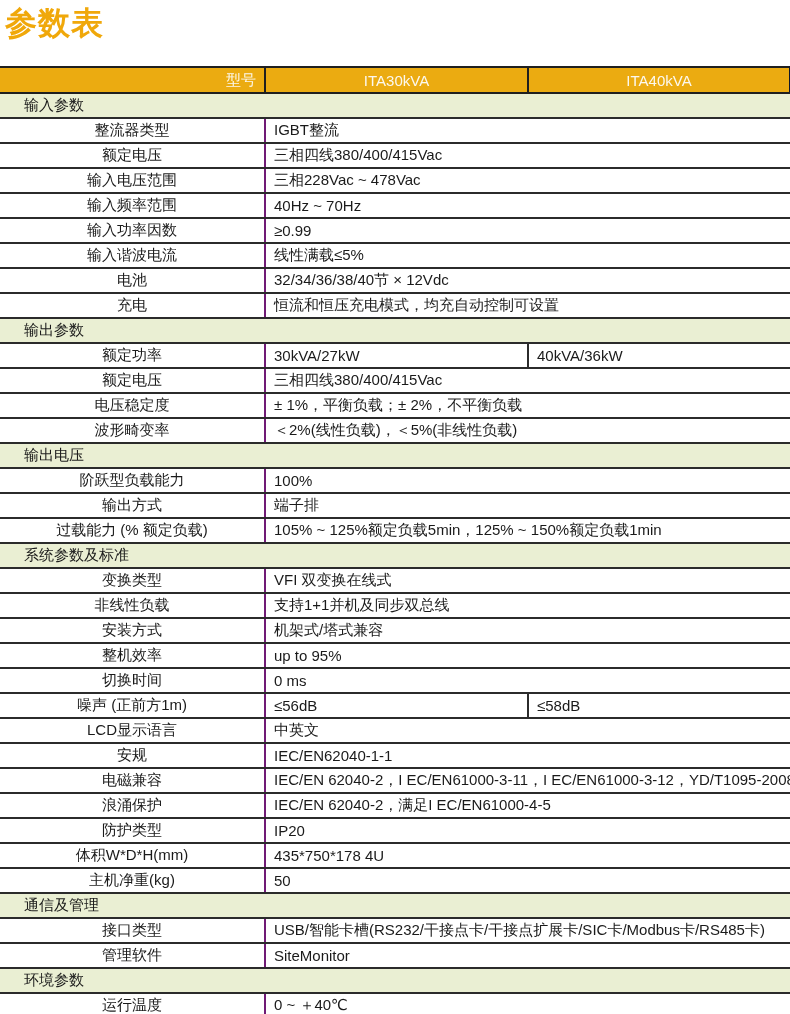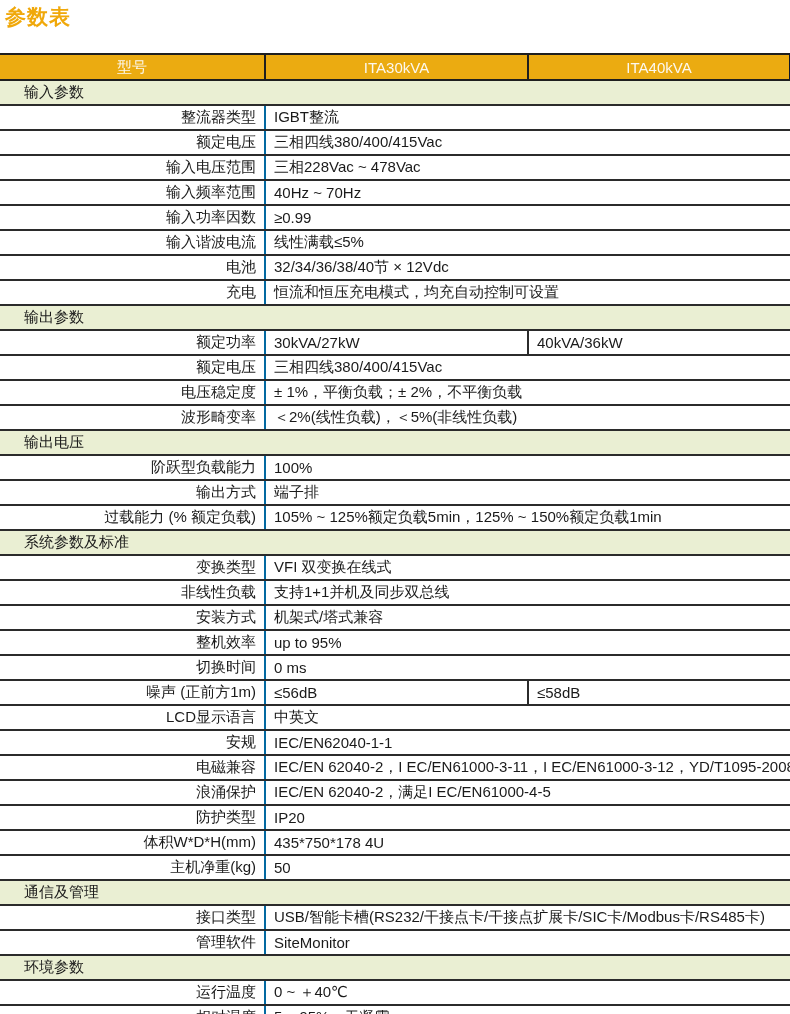--- a/index.html
+++ b/index.html
@@ -12,21 +12,21 @@
   }
   .page {
     width: 790px;
     height: 1014px;
     background: #ffffff;
     overflow: hidden;
     box-sizing: border-box;
   }
   .page-title {
     color: #F0A80A;
-    font-size: 21px;
+    font-size: 32px;
     font-weight: bold;
     margin: 4px 0 0 5px;
     letter-spacing: 1px;
     line-height: 1.2;
   }
   table.spec-table {
     border-collapse: collapse;
     table-layout: fixed;
     width: 790px;
     margin-top: 24px;
@@ -43,21 +43,21 @@
     font-weight: normal;
     height: 24px;
     padding: 0 8px;
     border-top: 2px solid #1f1f1f;
     border-bottom: 2px solid #1f1f1f;
     vertical-align: middle;
     overflow: hidden;
     white-space: nowrap;
   }
   thead th.first {
-    text-align: center;
+    text-align: right;
   }
   thead th.model {
     text-align: center;
     border-left: 2px solid #1f1f1f;
   }
   thead th.last {
     border-right: 2px solid #0f172a;
   }
 
   
@@ -75,22 +75,22 @@
   
   tr.data-row td {
     height: 23px;
     padding: 0 8px;
     vertical-align: middle;
     border-bottom: 2px solid #2b2b2b;
     white-space: nowrap;
     overflow: hidden;
   }
   td.label-cell {
-    text-align: right;
-    border-right: 2px solid #0369a1;
+    text-align: center;
+    border-right: 2px solid #701a75;
   }
   td.value-cell {
     text-align: left;
   }
   td.value-split-left {
     border-right: 2px solid #2b2b2b;
   }
 </style>
 </head>
 <body>

